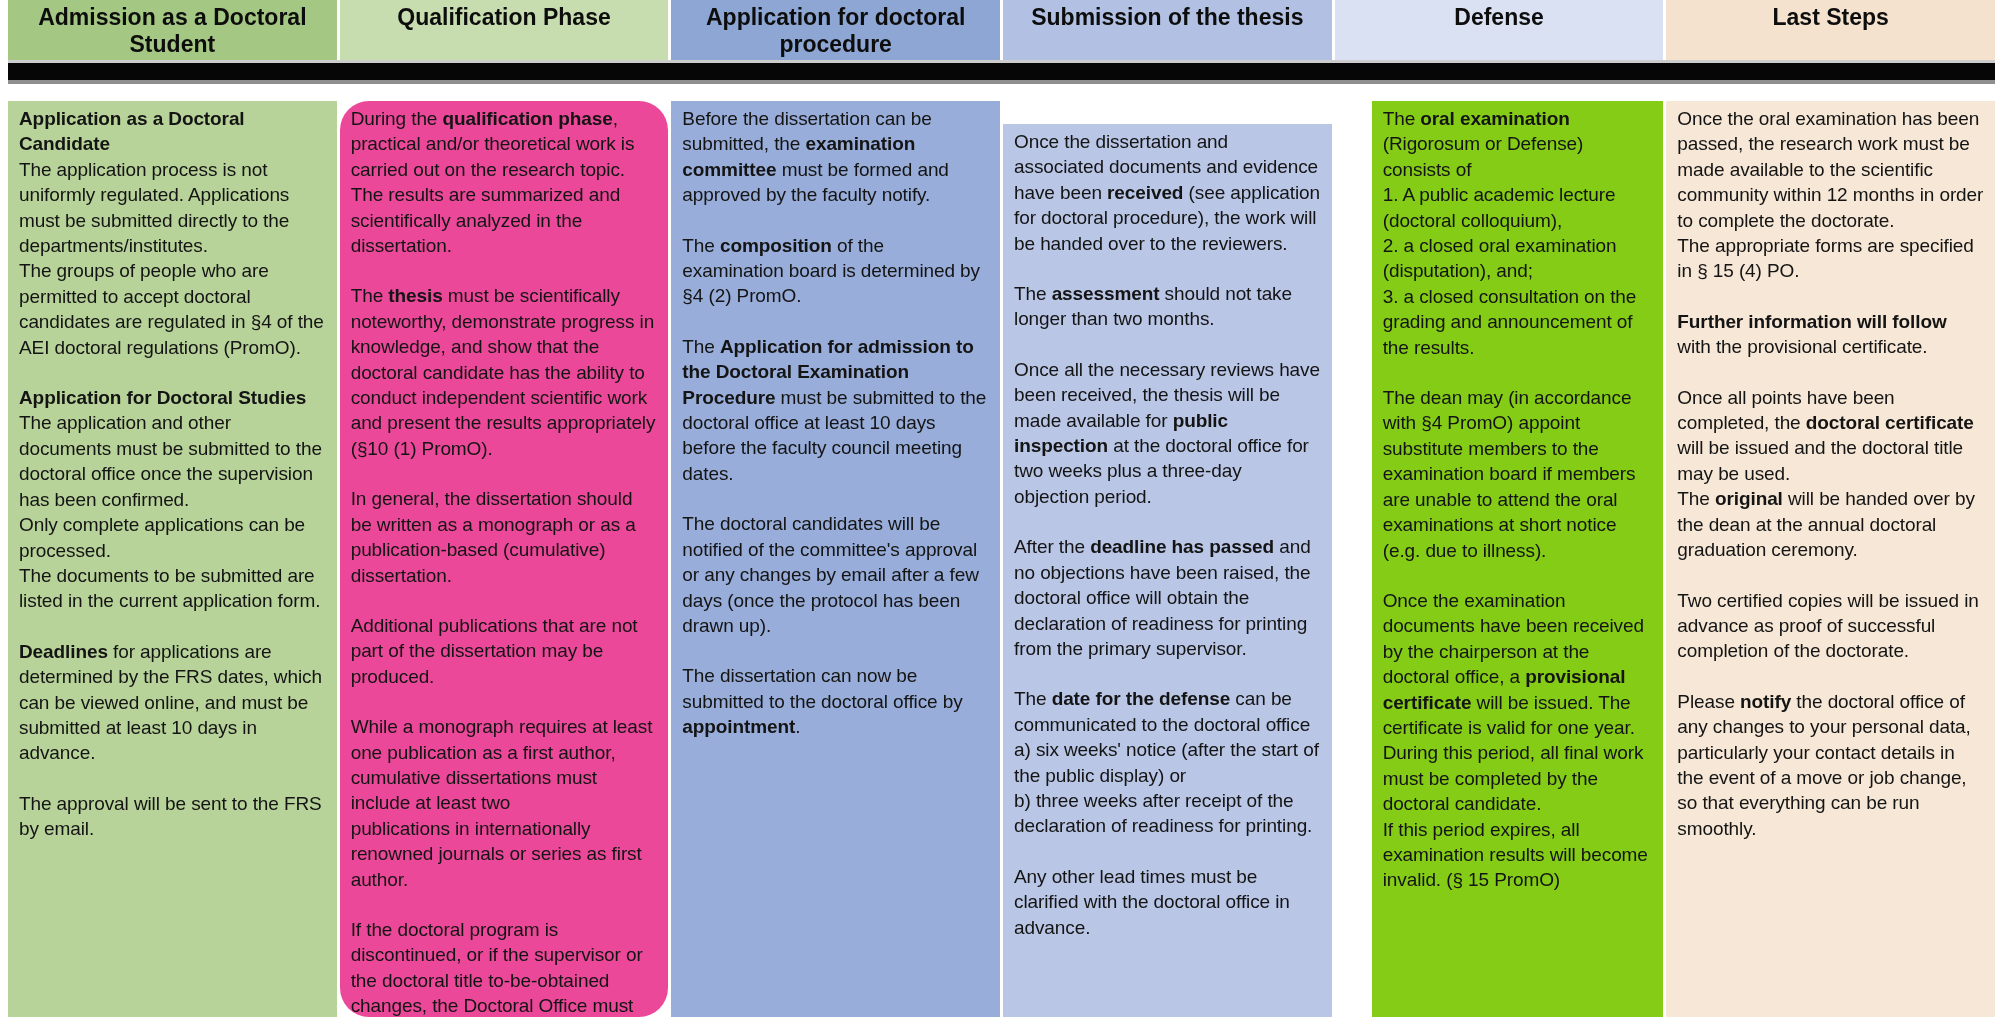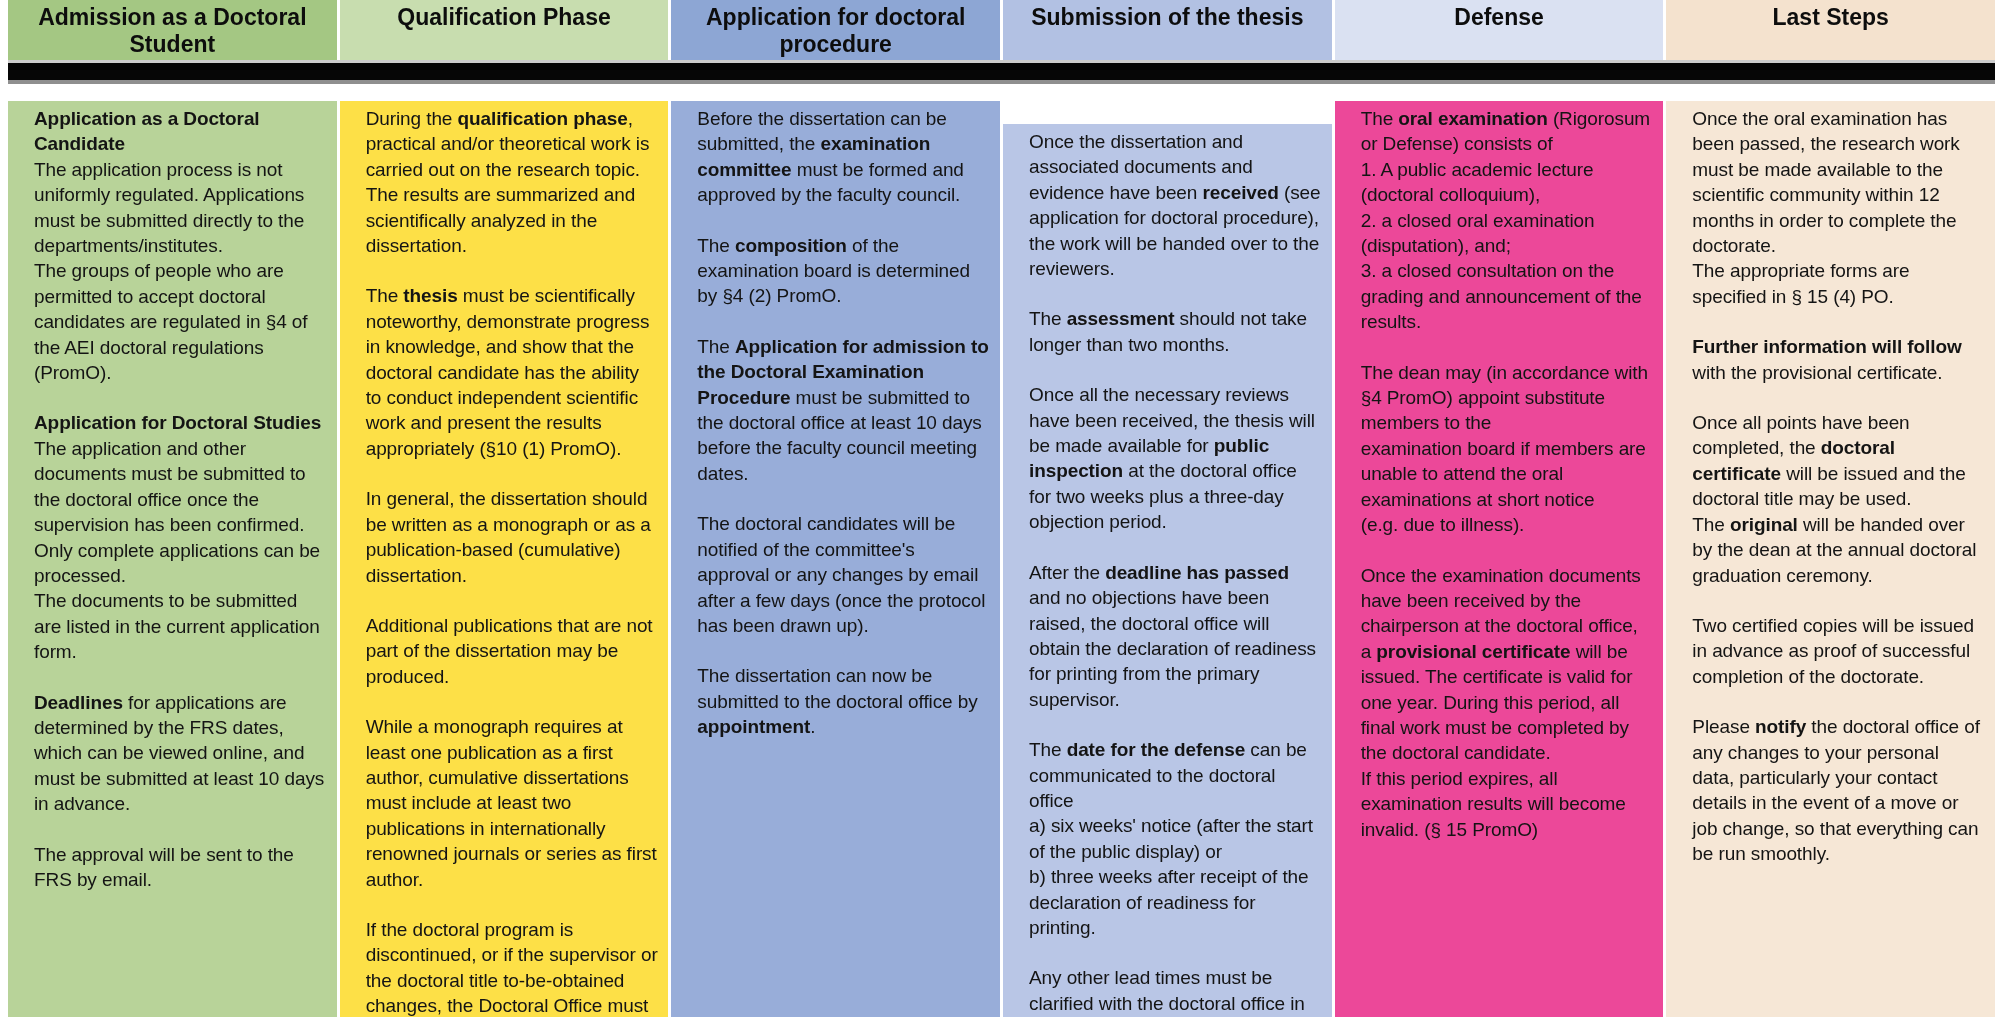--- a/index.html
+++ b/index.html
@@ -20,21 +20,21 @@
     height: 77px; box-sizing: border-box;
     padding: 4px 8px 0 8px;
     display: flex; justify-content: center; align-items: flex-start;
     text-align: center;
     font-weight: bold; font-size: 23px; line-height: 27px;
     color: #0d0d0d;
   }
   .col-body {
     flex: 1; margin-top: 24px;
     box-sizing: border-box;
-    padding: 5px 10px 0 26px;
+    padding: 5px 10px 0 11px;
     font-size: 19px; line-height: 25.4px;
     letter-spacing: -0.1px;
     overflow: hidden;
   }
   .para { margin: 0 0 25px 0; white-space: pre-line; }
   .para b { font-weight: bold; }
   .bar-wrap { position: absolute; left: 8px; right: 5px; top: 60px; z-index: 5; }
   .bar-gap { height: 3px; }
   .bar-black { height: 17px; }
   .bar-shadow { height: 4px; }
@@ -57,36 +57,36 @@
 Only complete applications can be processed.
 The documents to be submitted are listed in the current application form.</span></p>
           <p class="para"><b>Deadlines</b><span> for applications are determined by the FRS dates, which can be viewed online, and must be submitted at least 10 days in advance.</span></p>
           <p class="para"><span>The approval will be sent to the FRS by email.</span></p>
         </div>
       </div>
       <div class="column">
         <div class="col-header" style="background: rgb(200, 221, 175);">
           <span>Qualification Phase</span>
         </div>
-        <div class="col-body" style="background: #fde047;">
+        <div class="col-body" style="background: #ec4899; border-radius: 29px;">
           <p class="para"><span>During the </span><b>qualification phase</b><span>, practical and/or theoretical work is carried out on the research topic. The results are summarized and scientifically analyzed in the dissertation.</span></p>
           <p class="para"><span>The </span><b>thesis</b><span> must be scientifically noteworthy, demonstrate progress in knowledge, and show that the doctoral candidate has the ability to conduct independent scientific work and present the results appropriately (§10 (1) PromO).</span></p>
           <p class="para"><span>In general, the dissertation should be written as a monograph or as a publication-based (cumulative) dissertation.</span></p>
           <p class="para"><span>Additional publications that are not part of the dissertation may be produced.</span></p>
           <p class="para"><span>While a monograph requires at least one publication as a first author, cumulative dissertations must include at least two
 publications in internationally renowned journals or series as first author.</span></p>
           <p class="para"><span>If the doctoral program is discontinued, or if the supervisor or the doctoral title to-be-obtained changes, the Doctoral Office must be informed.</span></p>
         </div>
       </div>
       <div class="column">
         <div class="col-header" style="background: rgb(141, 166, 212);">
           <span>Application for doctoral procedure</span>
         </div>
         <div class="col-body" style="background: rgb(152, 173, 217);">
-          <p class="para"><span>Before the dissertation can be submitted, the </span><b>examination committee</b><span> must be formed and approved by the faculty council.</span></p>
+          <p class="para"><span>Before the dissertation can be submitted, the </span><b>examination committee</b><span> must be formed and approved by the faculty notify.</span></p>
           <p class="para"><span>The </span><b>composition</b><span> of the examination board is determined by §4 (2) PromO.</span></p>
           <p class="para"><span>The </span><b>Application for admission to the Doctoral Examination Procedure</b><span> must be submitted to the doctoral office at least 10 days before the faculty council meeting dates.</span></p>
           <p class="para"><span>The doctoral candidates will be notified of the committee's approval or any changes by email after a few days (once the protocol has been drawn up).</span></p>
           <p class="para"><span>The dissertation can now be submitted to the doctoral office by </span><b>appointment</b><span>.</span></p>
         </div>
       </div>
       <div class="column">
         <div class="col-header" style="background: rgb(178, 193, 227); text-align: center;">
           <span>Submission of the thesis</span>
         </div>
@@ -98,21 +98,21 @@
           <p class="para"><span>The </span><b>date for the defense</b><span> can be communicated to the doctoral office
 a) six weeks' notice (after the start of the public display) or
 b) three weeks after receipt of the declaration of readiness for printing.</span></p>
           <p class="para"><span>Any other lead times must be clarified with the doctoral office in advance.</span></p>
         </div>
       </div>
       <div class="column">
         <div class="col-header" style="background: rgb(218, 225, 242);">
           <span>Defense</span>
         </div>
-        <div class="col-body" style="background: #ec4899;">
+        <div class="col-body" style="background: #84cc16; margin-left: 37px;">
           <p class="para"><span>The </span><b>oral examination</b><span> (Rigorosum or Defense) consists of
 1. A public academic lecture (doctoral colloquium),
 2. a closed oral examination (disputation), and;
 3. a closed consultation on the grading and announcement of the results.</span></p>
           <p class="para"><span>The dean may (in accordance with §4 PromO) appoint substitute members to the
 examination board if members are unable to attend the oral examinations at short notice
 (e.g. due to illness).</span></p>
           <p class="para"><span>Once the examination documents have been received by the chairperson at the doctoral office, a </span><b>provisional certificate</b><span> will be issued. The certificate is valid for one year. During this period, all final work must be completed by the doctoral candidate.
 If this period expires, all examination results will become invalid. (§ 15 PromO)</span></p>
         </div>

